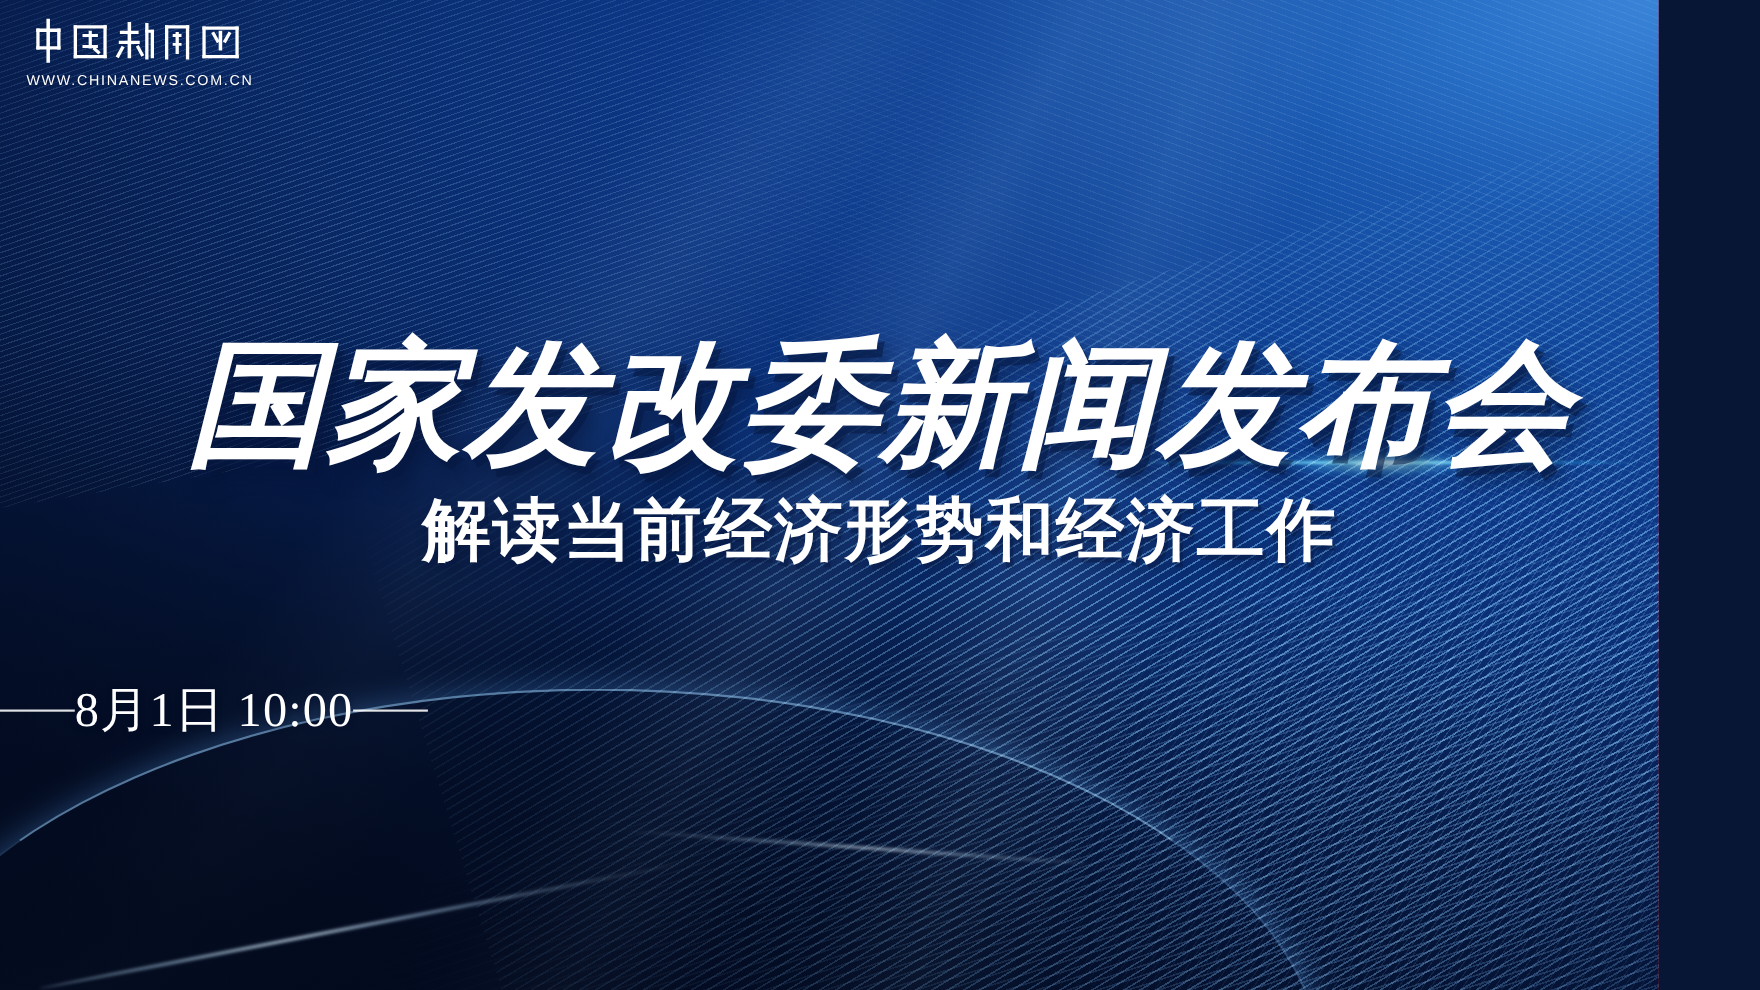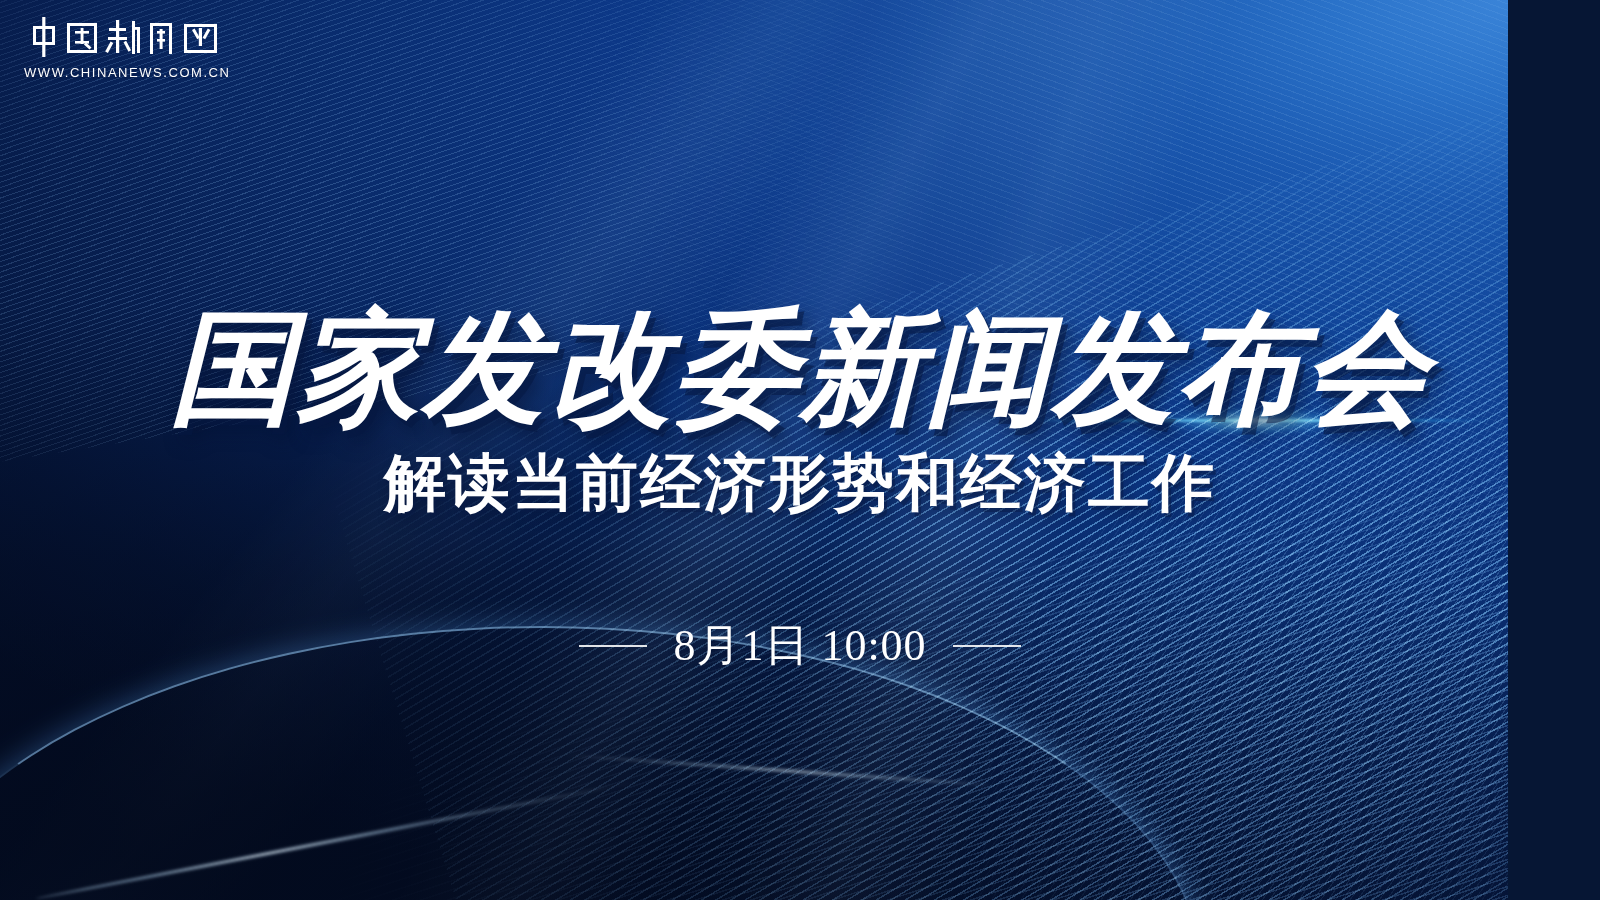--- a/index.html
+++ b/index.html
@@ -285,22 +285,20 @@
        6px 8px 14px rgba(3,14,45,0.45);
   }
 
   
   .daterow {
     position: absolute;
     left: 0; right: 0;
     top: 618px;
     display: flex;
     align-items: center;
-    justify-content: center;
-    gap: 26px;
   }
   .date-rule {
     width: 68px;
     height: 2px;
     background: rgba(255,255,255,0.88);
   }
   .date-text {
     color: #ffffff;
     font-family: "Liberation Serif", "DejaVu Serif", serif;
     font-size: 44px;

